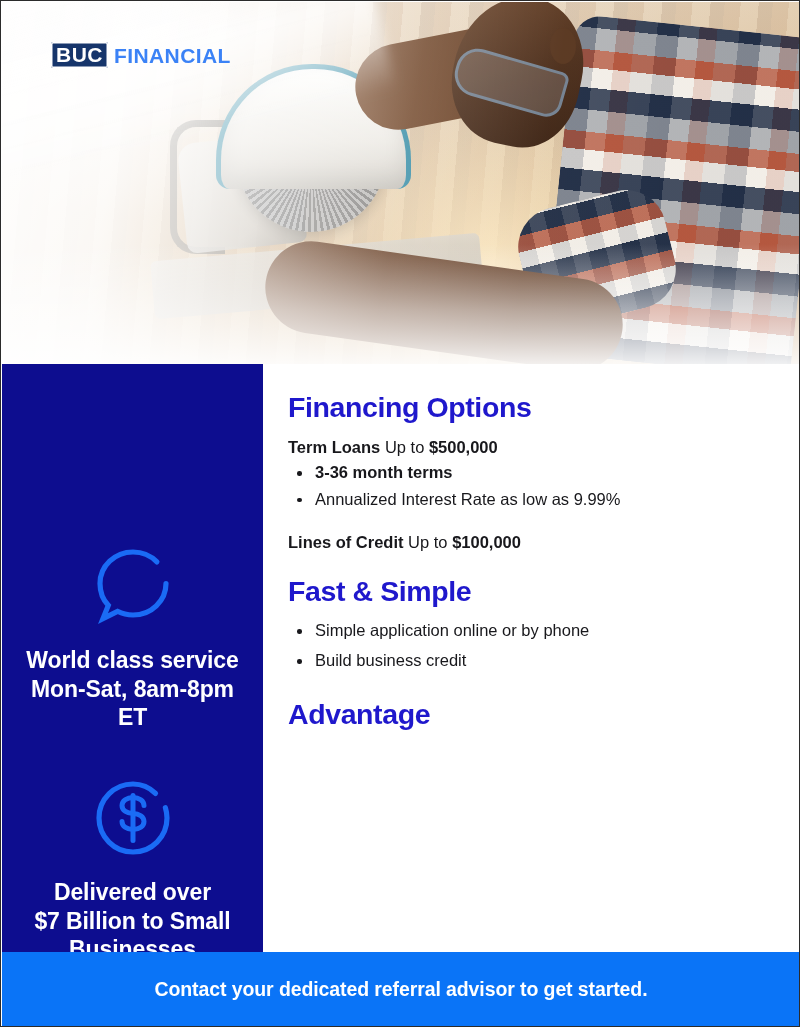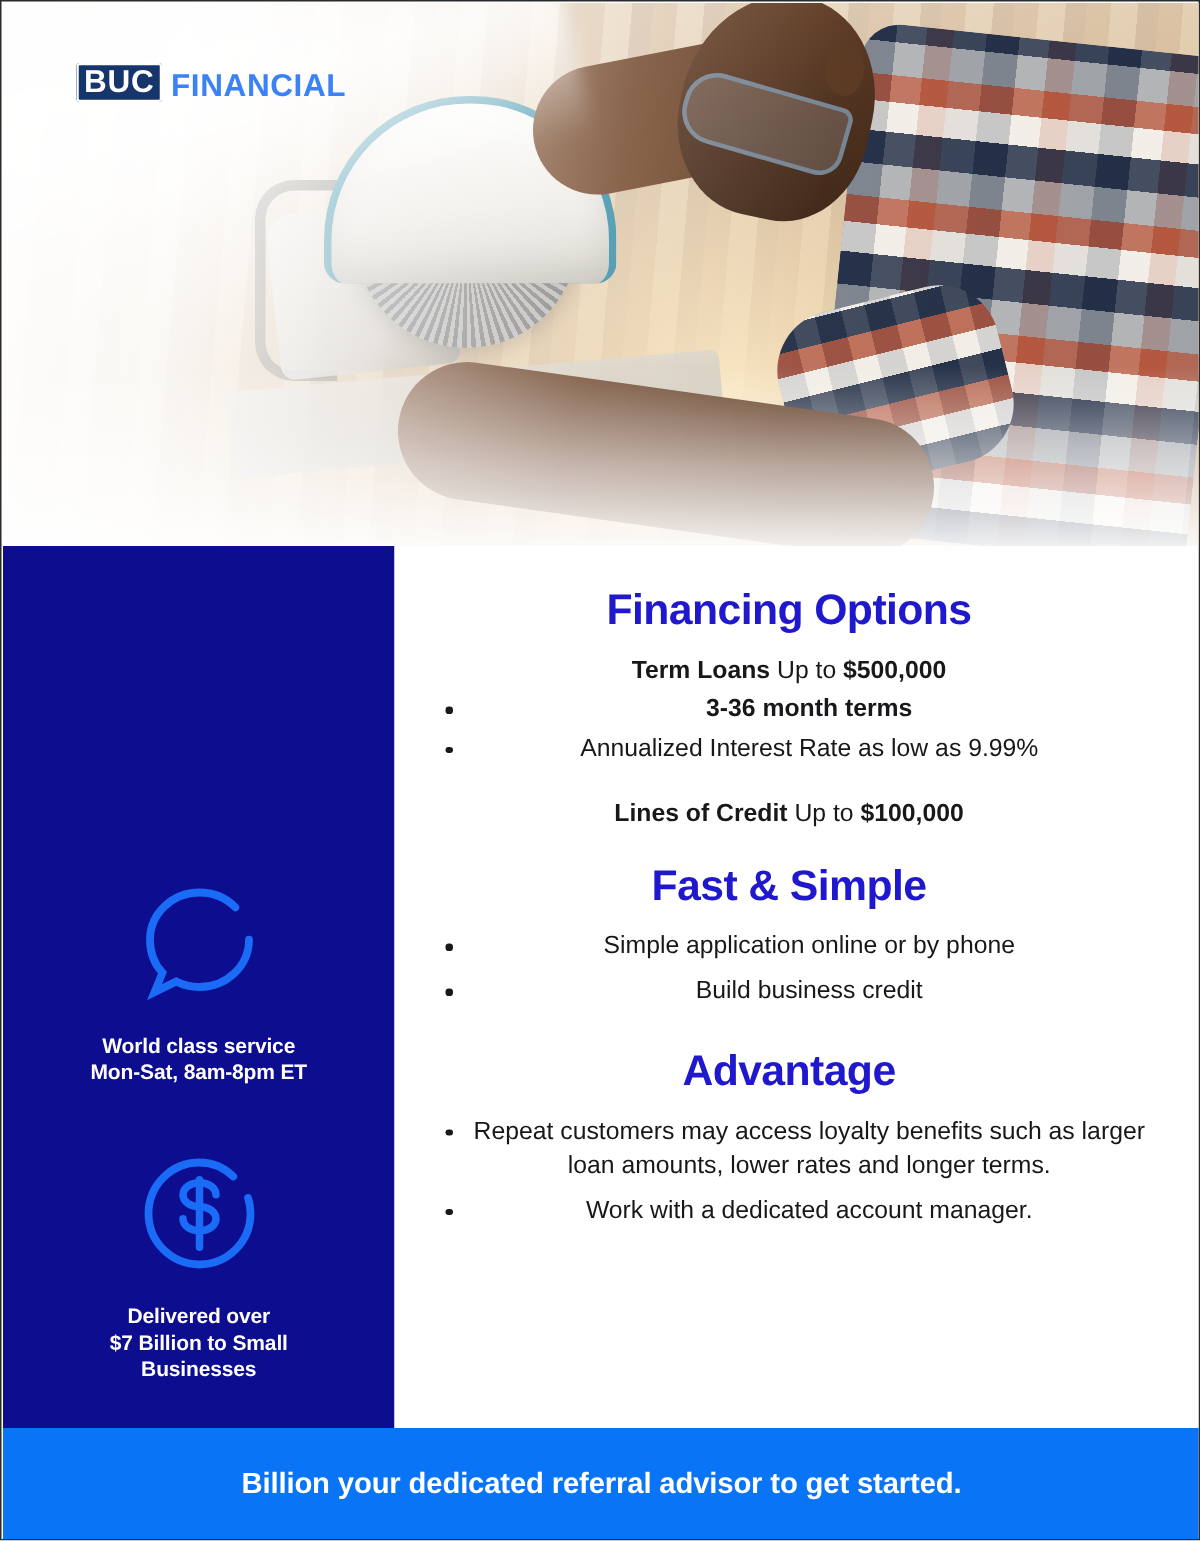--- a/index.html
+++ b/index.html
@@ -219,21 +219,21 @@
     height: 120px;
     background: linear-gradient(180deg, rgba(255,255,255,0) 0%, rgba(255,255,255,0.55) 55%, rgba(255,255,255,0.92) 100%);
   }
 
   
   .logo {
     position: absolute;
     left: 50px;
     top: 41px;
     display: flex;
-    align-items: flex-end;
+    align-items: center;
     z-index: 6;
   }
   .logo-mark {
     background: #16356b;
     color: #ffffff;
     font-weight: 700;
     font-size: 21px;
     letter-spacing: 0.5px;
     padding: 2px 5px 3px 5px;
     line-height: 1;
@@ -269,38 +269,37 @@
     text-align: center;
     width: 100%;
   }
   .side-block.first { margin-bottom: 44px; margin-top: 200px; }
   .icon-wrap {
     display: flex;
     justify-content: center;
     margin-bottom: 18px;
   }
   .side-caption {
-    font-size: 14px;
+    font-size: 23px;
     font-weight: 700;
     line-height: 1.24;
     letter-spacing: -0.1px;
     color: #ffffff;
   }
 
   
   .content {
     position: absolute;
     left: 262px;
     top: 363px;
     width: 537px;
     height: 588px;
     background: #ffffff;
     box-sizing: border-box;
     padding: 28px 36px 0 25px;
-    text-align: center;
   }
   h2.section-title {
     color: #1F18CC;
     font-size: 28.5px;
     font-weight: 700;
     letter-spacing: -0.4px;
     margin: 0 0 13px 0;
     line-height: 1.1;
   }
   h2.section-title.tight { margin-bottom: 12px; }
@@ -442,24 +441,20 @@
 
     <h2 class="section-title tight">Fast &amp; Simple</h2>
     <ul class="bullets spaced">
       <li>Simple application online or by phone</li>
       <li>Build business credit</li>
     </ul>
 
     <div class="block-gap"></div>
 
     <h2 class="section-title tight">Advantage</h2>
-    <ul class="bullets spaced">
-      <li>Repeat customers may access loyalty benefits such as larger loan amounts, lower rates and longer terms.</li>
-      <li>Work with a dedicated account manager.</li>
-    </ul>
 
   </div>
 
   <div class="footer">
-    <span class="footer-text">Billion your dedicated referral advisor to get started.</span>
+    <span class="footer-text">Contact your dedicated referral advisor to get started.</span>
   </div>
 
 </div>
 
 </body></html>

